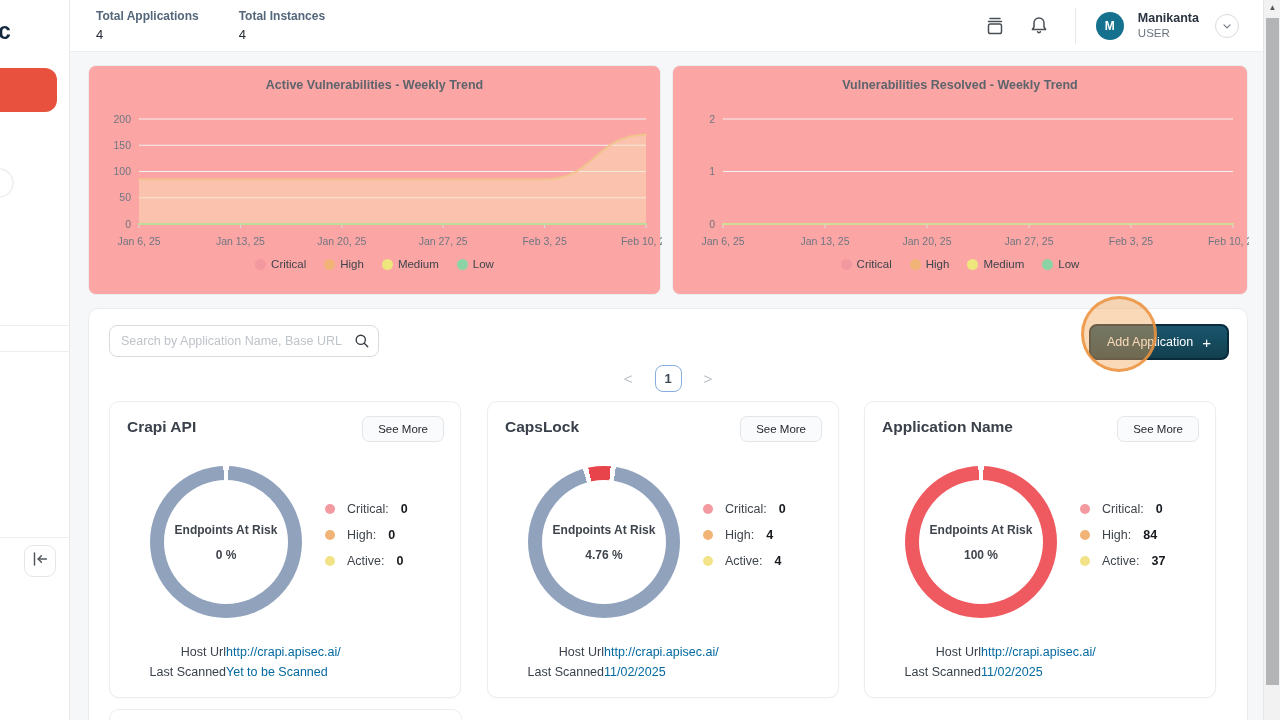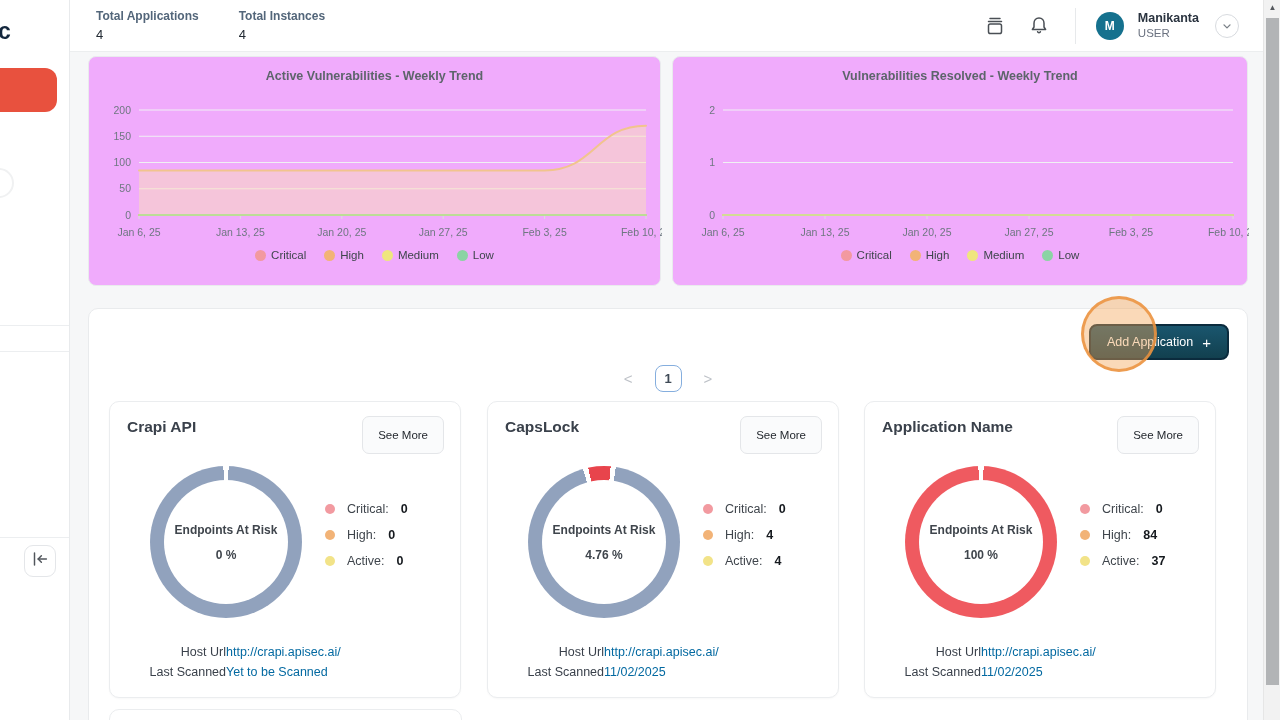--- a/index.html
+++ b/index.html
@@ -31,21 +31,21 @@
   .h-divider { width:1px; height:36px; background:#e7e9eb; margin:0 20px 0 22px; }
   .avatar { width:28px; height:28px; border-radius:50%; background:#15718e; color:#fff; font-size:12px;
             font-weight:700; display:flex; align-items:center; justify-content:center; }
   .uinfo { margin-left:14px; line-height:1.25; }
   .uname { font-size:12.5px; font-weight:700; color:#2b3440; }
   .urole { font-size:11.5px; color:#6b7280; }
   .chev-btn { width:24px; height:24px; border:1px solid #d8dbdf; border-radius:50%; margin-left:16px;
               display:flex; align-items:center; justify-content:center; background:#fff; cursor:pointer; }
 
   
-  .chart-card { position:absolute; top:56px; height:230px; background:#f0abfc; border:1px solid #e9ebed;
+  .chart-card { position:absolute; top:65px; height:230px; background:#fca5a5; border:1px solid #e9ebed;
                 border-radius:8px; }
   .chart-card.c1 { left:88px;  width:573px; }
   .chart-card.c2 { left:672px; width:576px; }
   .chart-title { margin-top:12px; text-align:center; font-size:12.5px; font-weight:700; color:#5d646b; }
   .chart-svg { position:absolute; left:0; top:46px; }
   .chart-svg text { font-family:"Liberation Sans", sans-serif; font-size:10.5px; fill:#6e7781; }
   .legend { position:absolute; left:0; top:192px; width:100%; display:flex; justify-content:center;
             gap:18px; align-items:center; }
   .legend-item { display:flex; align-items:center; gap:5px; font-size:11.5px; color:#3e454c; }
   .legend-dot { width:11px; height:11px; border-radius:50%; }
@@ -68,21 +68,21 @@
   .page-chev { font-size:15px; color:#bdc1c7; cursor:pointer; }
   .page-num { width:27px; height:27px; border:1px solid #85aede; border-radius:8px; display:flex;
               align-items:center; justify-content:center; font-size:13px; font-weight:700; color:#3f4a56;
               cursor:pointer; background:#fff; }
 
   
   .app-card { position:absolute; top:92px; width:352px; height:297px; background:#fff;
               border:1px solid #ebedef; border-radius:10px; box-shadow:0 1px 2px rgba(0,0,0,0.03); }
   .app-card.a0 { left:20px; } .app-card.a1 { left:398px; } .app-card.a2 { left:775px; }
   .app-name { position:absolute; left:17px; top:16px; font-size:15.5px; font-weight:700; color:#3a414b; }
-  .see-more { position:absolute; right:16px; top:14px; padding:12px 15px; background:#fafbfc;
+  .see-more { position:absolute; right:16px; top:14px; padding:6px 15px; background:#fafbfc;
               border:1px solid #e4e6e9; border-radius:7px; font-size:11.5px; color:#24292f;
               font-family:"Liberation Sans", sans-serif; cursor:pointer; }
   .donut { position:absolute; left:40px; top:64px; width:152px; height:152px; border-radius:50%; }
   .donut-hole { position:absolute; left:14px; top:14px; right:14px; bottom:14px; background:#fff;
                 border-radius:50%; display:flex; flex-direction:column; align-items:center;
                 justify-content:center; gap:11px;font-weight:bold; }
   .donut-hole div { font-size:12px; color:#3f454c; }
   .stats { position:absolute; left:215px; top:98px; display:flex; flex-direction:column; gap:9px; }
   .stat-row { display:flex; align-items:center; gap:12px; height:17px; }
   .stat-dot { width:10px; height:10px; border-radius:50%; }
@@ -256,20 +256,29 @@
         <span>Medium</span>
       </span>
     <span class="legend-item">
         <span class="legend-dot" style="background: rgb(139, 211, 164);"></span>
         <span>Low</span>
       </span>
   </div>
 </section>
 
 <section class="apps-panel">
+  <div class="search-wrap">
+    <input class="search-input" type="text" placeholder="Search by Application Name, Base URL" style="">
+    <span class="search-icon">
+      <svg width="18" height="18" viewBox="0 0 22 22" fill="none" stroke="#3a3f44" stroke-width="1.7" stroke-linecap="round">
+        <circle cx="9.5" cy="9.5" r="5.6"></circle>
+          <line x1="13.8" y1="13.8" x2="18" y2="18"></line>
+      </svg>
+    </span>
+  </div>
 
   <button class="add-btn">
     <span>Add Application</span>
     <span class="add-plus">+</span>
   </button>
 
   <div class="pagination">
     <span class="page-chev">&lt;</span>
     <span class="page-num">1</span>
     <span class="page-chev">&gt;</span>

